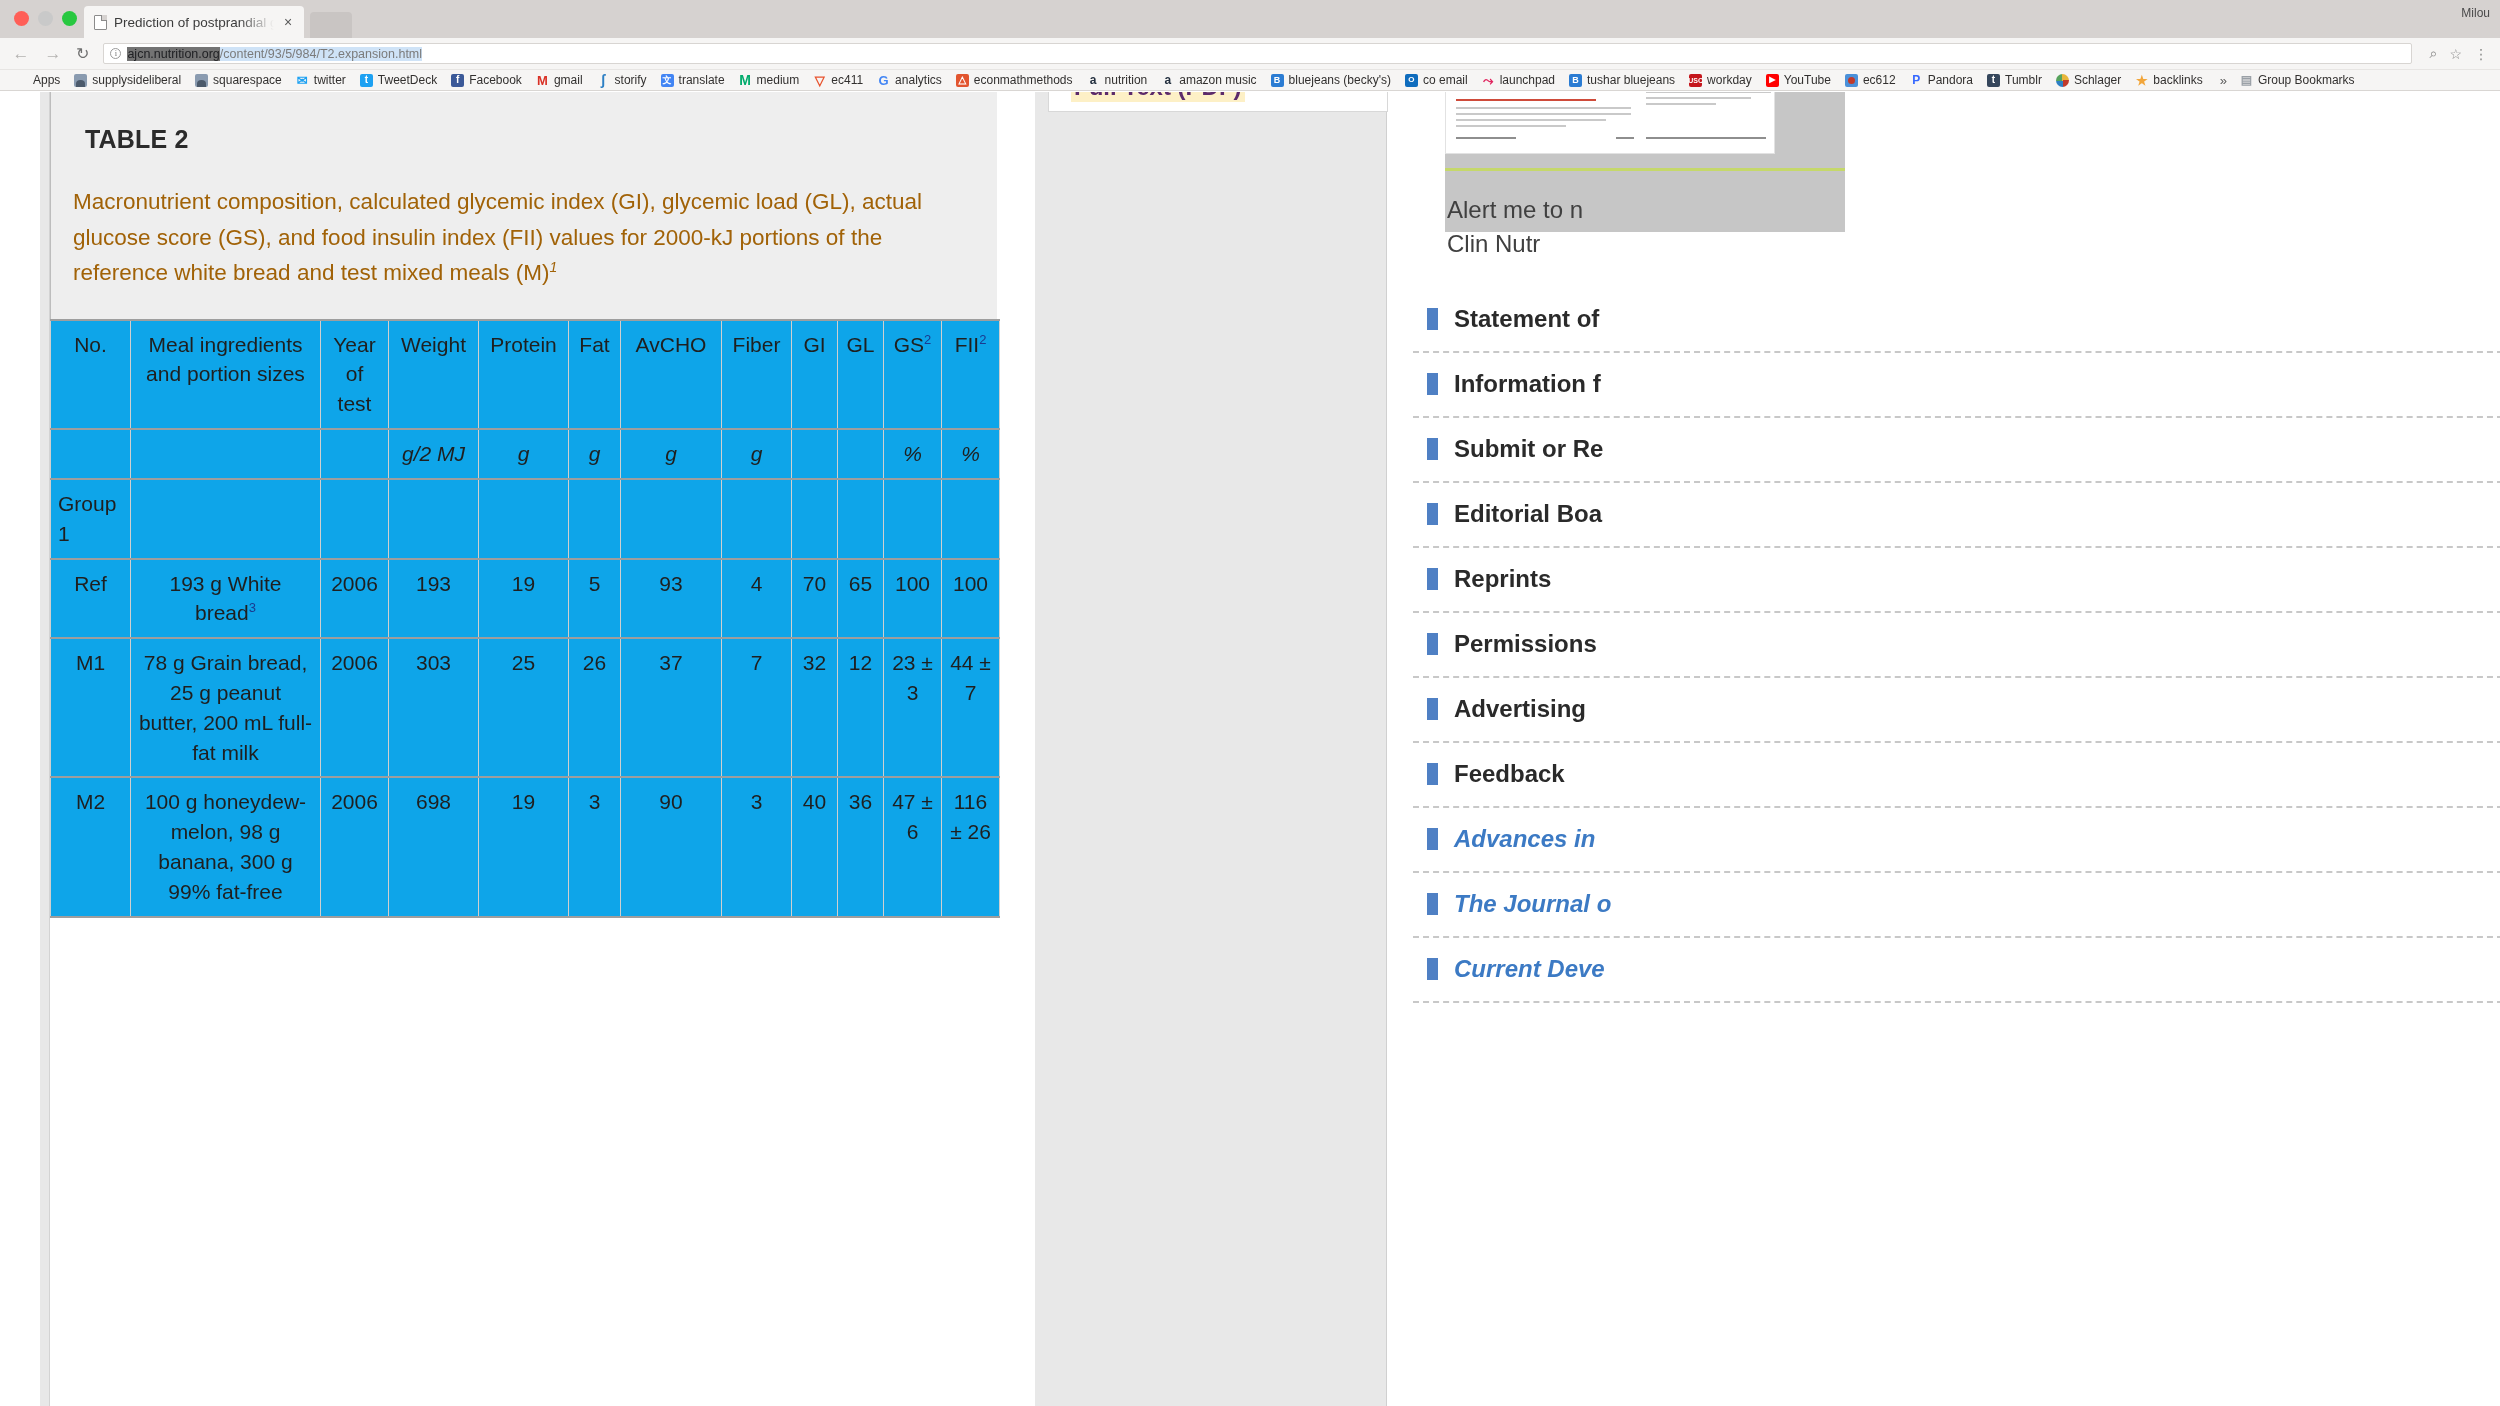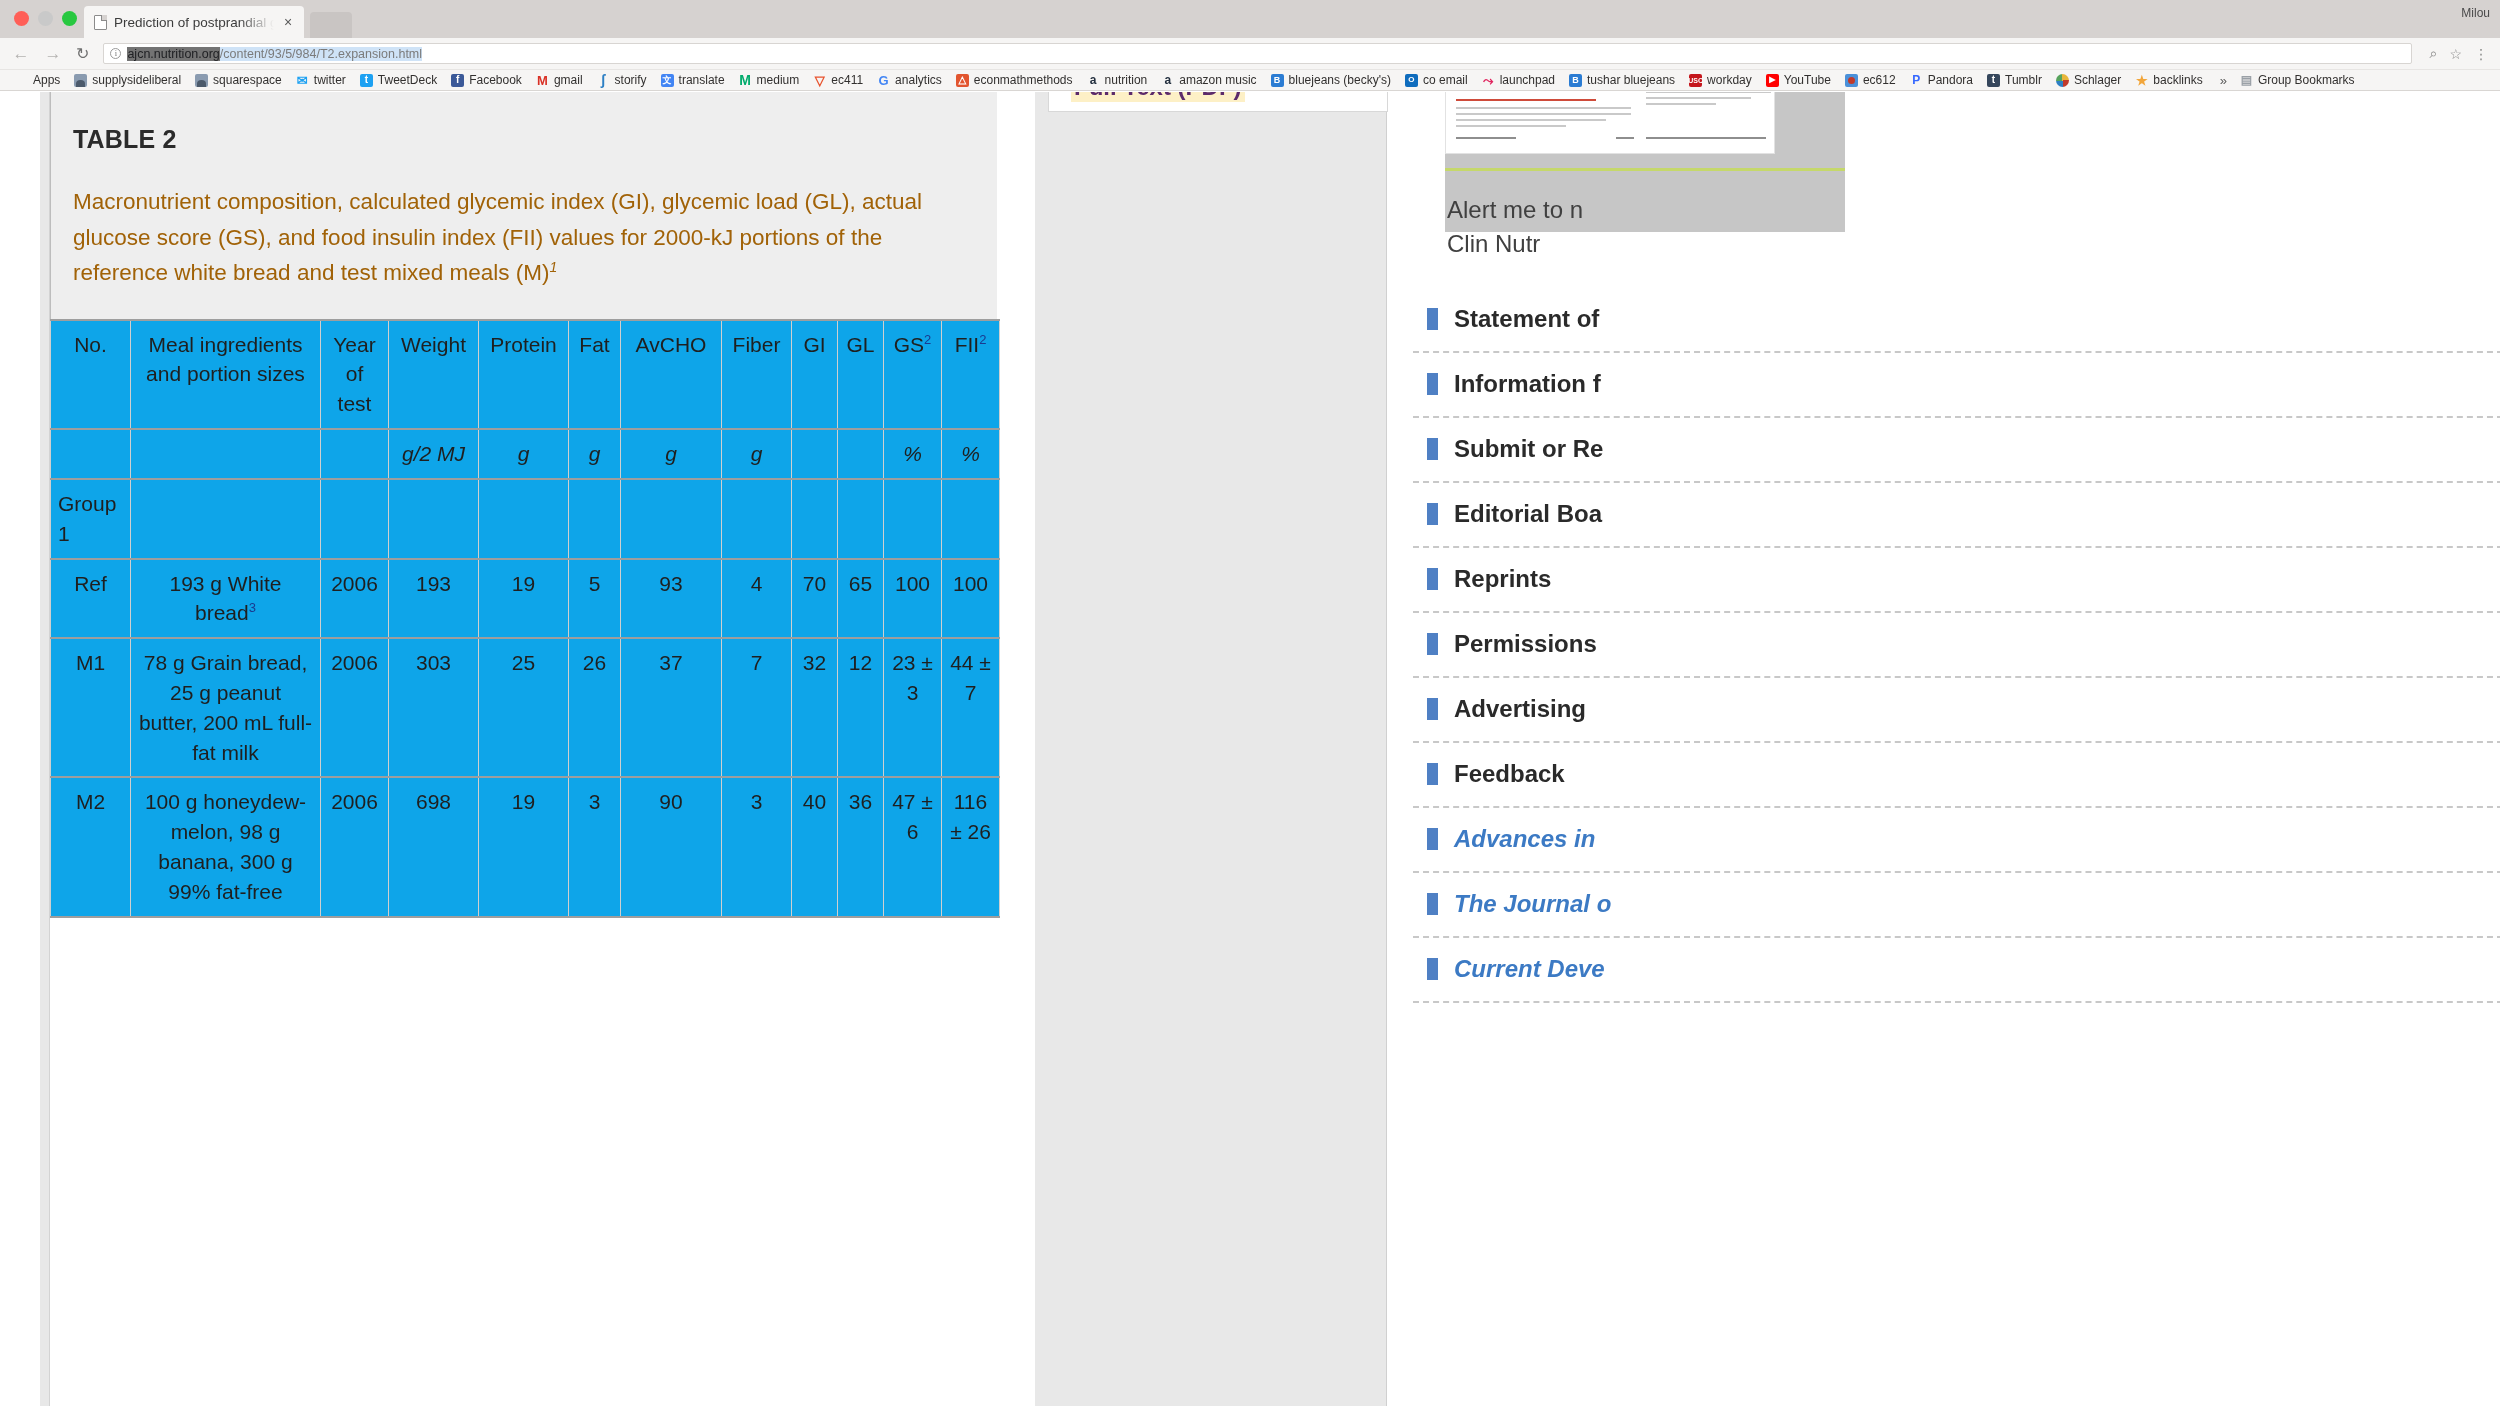--- a/index.html
+++ b/index.html
@@ -184,21 +184,21 @@
   
   .table-panel {
     position: absolute;
     left: 50px; top: 0; width: 947px;
     background: #eeeeee;
     border-left: 1px solid #bdbdbd;
   }
   .caption-box { padding: 33px 22px 28px 22px; background:#eeeeee;}
   .caption-title {
     font-size: 25px; font-weight: bold; color: #2b2b2b;
-    margin: 0 0 30px 0; letter-spacing: .2px;
+    margin: 0 0 30px 12px; letter-spacing: .2px;
   }
   .caption-text {
     font-size: 22.5px; color: #a16207; line-height: 1.58; margin: 0;
   }
   .caption-text sup { font-size: 14px; font-style: italic; vertical-align: super; }
 
   table.t2 {
     border-collapse: collapse;
     width: 947px;
     background: #0ea5e9;

